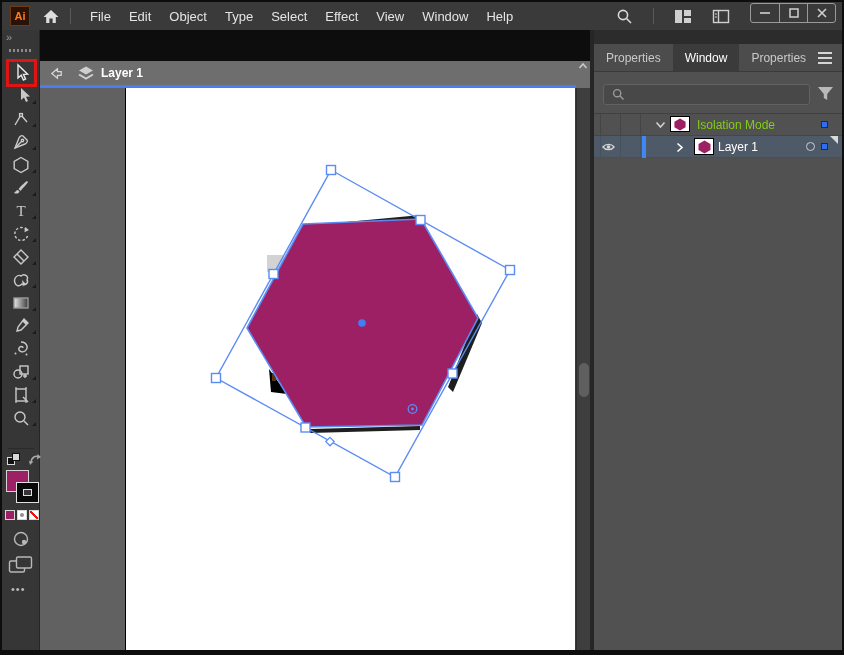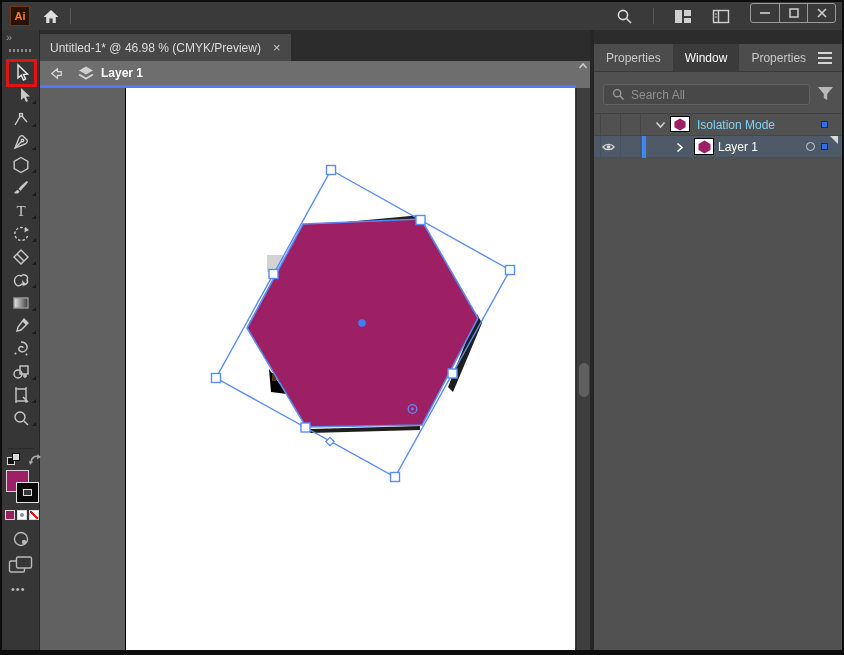--- a/index.html
+++ b/index.html
@@ -82,40 +82,51 @@
   .search-box input { background:transparent; border:none; outline:none; color:#cfcfcf; font-size:12px; width:160px; font-family:"Liberation Sans",sans-serif; }
   .search-box input::placeholder { color:#8f8f8f; }
   .rows { position:absolute; left:0; top:83px; width:248px; border-top:1px solid #404040; }
   .lrow { position:relative; width:248px; height:22px; }
   .lrow.r1 { background:#515151; border-bottom:1px solid #464646; }
   .lrow.r2 { background:#4e5a68; border-bottom:1px solid #44505c; }
   .colsep { position:absolute; top:0; width:1px; height:22px; background:#454545; }
   .r2 .colsep { background:#46525e; }
   .sel-bar { position:absolute; left:48px; top:0; width:4px; height:22px; background:#3f87f5; }
   .thumb { position:absolute; top:2px; background:#fff; border:1px solid #000; display:flex; align-items:center; justify-content:center; }
-  .row-label { position:absolute; top:4px; font-size:12px; color:#7dd3fc; }
+  .row-label { position:absolute; top:4px; font-size:12px; color:#84cc16; }
   .r2 .row-label { color:#fff; }
   .blue-sq { position:absolute; top:7px; width:7px; height:7px; background:#2e6ff2; border:1px solid #0d2b66; }
   .target-circle { position:absolute; left:212px; top:6px; width:9px; height:9px; border:1.5px solid #c6ccd4; border-radius:50%; }
   .corner-tri { position:absolute; right:4px; top:0; width:0; height:0; border-top:8px solid #d9d9d9; border-left:8px solid transparent; }
   .bottom-strip { left:0; top:650px; width:844px; height:5px; background:#0d0d0d; }
 </style>
 </head>
 <body>
 
 <div id="app">
 
   <div class="abs titlebar">
     <div class="ai-logo">Ai</div>
     <div class="home-btn">
       <svg width="18" height="17" viewBox="0 0 18 17">
         <path d="M9 2 L16.5 9 H13.8 V15 H10.6 V10.6 H7.4 V15 H4.2 V9 H1.5 Z" fill="#dedede" stroke="none"></path>
       </svg>
     </div>
     <div class="tb-sep"></div>
+    <div class="menus">
+      <span class="menu-item">File</span>
+      <span class="menu-item">Edit</span>
+      <span class="menu-item">Object</span>
+      <span class="menu-item">Type</span>
+      <span class="menu-item">Select</span>
+      <span class="menu-item">Effect</span>
+      <span class="menu-item">View</span>
+      <span class="menu-item">Window</span>
+      <span class="menu-item">Help</span>
+    </div>
     <div class="tb-right">
       <div class="tb-icon">
         <svg width="17" height="17" viewBox="0 0 17 17">
           <circle cx="7" cy="7" r="4.6" stroke="#d9d9d9" stroke-width="1.6" fill="none"></circle>
           <line x1="10.5" y1="10.5" x2="15" y2="15" stroke="#d9d9d9" stroke-width="1.6"></line>
         </svg>
       </div>
       <div class="tb-sep"></div>
       <div class="tb-icon">
         <svg width="18" height="15" viewBox="0 0 18 15">
@@ -145,27 +156,20 @@
         </div>
         <div class="win-btn">
           <svg width="10" height="10" viewBox="0 0 10 10">
               <path d="M1 1 L9 9 M9 1 L1 9" stroke="#d0d0d0" stroke-width="1.6"></path>
             </svg>
         </div>
       </div>
     </div>
   </div>
 
-  <div class="abs tabbar">
-    <div class="doc-tab">
-      <span class="doc-tab-label">Untitled-1* @ 46.98 % (CMYK/Preview)</span>
-      <span class="doc-tab-close">×</span>
-    </div>
-    <div class="tabbar-chevrons">»</div>
-  </div>
 
   <div class="abs toolbar">
     <div class="tb-expander">»</div>
     <div class="tb-grip"></div>
     <div class="tools">
       <div class="tool">
         <svg width="20" height="20" viewBox="0 0 20 20">
           <path d="M7 2 L7 15 L10.2 12.2 L12.4 17 L14.6 16 L12.4 11.4 L16.6 11.2 Z" stroke="#e8e8e8" fill="none"></path>
         </svg>
       </div>
@@ -379,21 +383,20 @@
           <span></span>
         </div>
     </div>
 
     <div class="search-row">
       <div class="search-box">
         <svg style="margin:0 6px 0 8px" width="13" height="13" viewBox="0 0 13 13">
           <circle cx="5.2" cy="5.2" r="3.6" stroke="#9a9a9a" stroke-width="1.4" fill="none"></circle>
           <line x1="8" y1="8" x2="11.5" y2="11.5" stroke="#9a9a9a" stroke-width="1.4"></line>
         </svg>
-        <input type="text" placeholder="Search All" style="">
       </div>
       <svg class="abs" style="left:223px;top:13px" width="17" height="16" viewBox="0 0 17 16">
         <polygon points="1,1 16,1 10.2,8 10.2,14 6.8,12 6.8,8" fill="#b9b9b9"></polygon>
       </svg>
     </div>
 
     <div class="rows">
 
       <div class="lrow r1">
         <div class="colsep" style="left:6px"></div>

